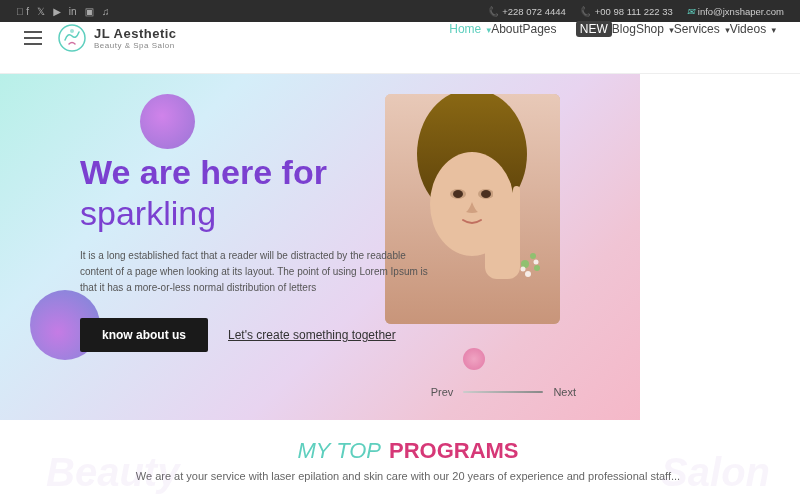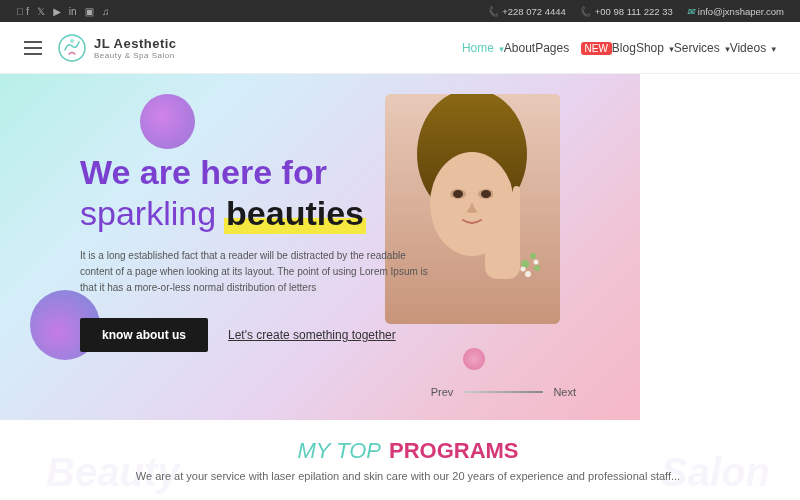--- a/index.html
+++ b/index.html
@@ -18,40 +18,40 @@
     .top-bar-left span { color: #aaa; font-size: 10px; cursor: pointer; }
     .top-bar-right { display: flex; gap: 14px; align-items: center; }
     .top-bar-right span { color: #ccc; font-size: 9.5px; }
     .top-bar-right span i { margin-right: 3px; color: #5ecfbe; }
 
     
     .navbar {
       background: #fff;
       height: 52px;
       display: flex;
-      align-items: center;
+      align-items: flex-start;
       justify-content: space-between;
       padding: 0 24px;
       border-bottom: 1px solid #eee;
       position: relative;
       z-index: 10;
     }
     .nav-left { display: flex; align-items: center; gap: 14px; }
     .hamburger { display: flex; flex-direction: column; gap: 4px; cursor: pointer; }
     .hamburger span { width: 18px; height: 2px; background: #555; display: block; }
     .logo { display: flex; align-items: center; gap: 6px; }
     .logo-icon { width: 32px; height: 32px; }
     .logo-text { display: flex; flex-direction: column; }
     .logo-title { font-size: 13px; font-weight: 700; color: #3a3a3a; letter-spacing: 0.5px; }
     .logo-sub { font-size: 8px; color: #888; letter-spacing: 0.5px; }
     .nav-menu { display: flex; align-items: center; }
     .nav-item { font-size: 12px; color: #444; cursor: pointer; text-decoration: none; position: relative; }
     .nav-item.active { color: #5ecfbe; }
     .nav-item .arrow { font-size: 9px; margin-left: 2px; }
-    .nav-badge { background: #ef4444; color: #fff; font-size: 10px; padding: 1px 4px; border-radius: 3px; margin-left: 8px; }
+    .nav-badge { background: #404040; color: #fff; font-size: 12px; padding: 1px 4px; border-radius: 3px; margin-left: 16px; }
 
     
     .hero {
       width: 640px;
       height: 346px;
       background: linear-gradient(135deg, #b8f0e8 0%, #d4eef9 25%, #e8d4f0 60%, #f0c4d4 80%, #f5b8c8 100%);
       position: relative;
       overflow: hidden;
       display: flex;
       align-items: center;
@@ -298,21 +298,20 @@
 
 <section class="hero">
   <div class="blob-1"></div>
   <div class="blob-2"></div>
   <div class="blob-3"></div>
 
   <div class="hero-content">
     <div class="hero-title-1">We are here for</div>
     <div class="hero-title-2">
       <span class="normal">sparkling</span>
-      <span class="highlight">beauties</span>
     </div>
     <p class="hero-desc">It is a long established fact that a reader will be distracted by the readable content of a page when looking at its layout. The point of using Lorem Ipsum is that it has a more-or-less normal distribution of letters</p>
     <div class="hero-buttons">
       <button class="btn-primary">know about us</button>
       <button class="btn-link">Let's create something together</button>
     </div>
   </div>
 
   <div class="hero-image-wrap">
     <div class="hero-image-placeholder">

